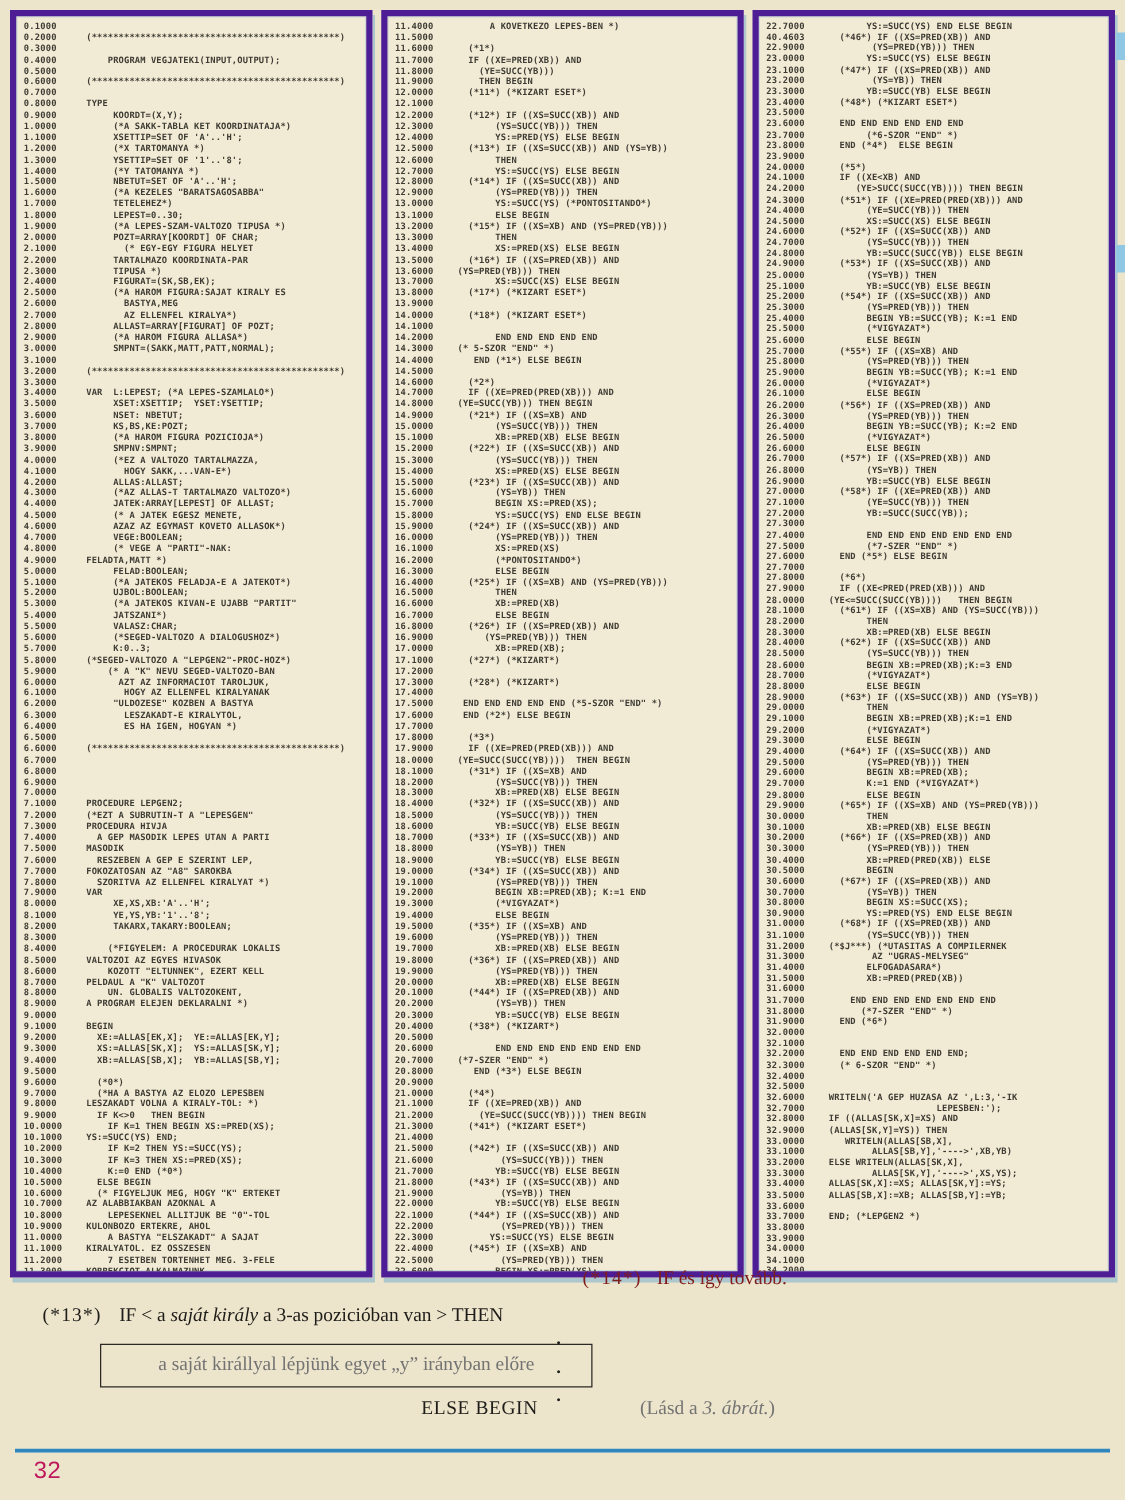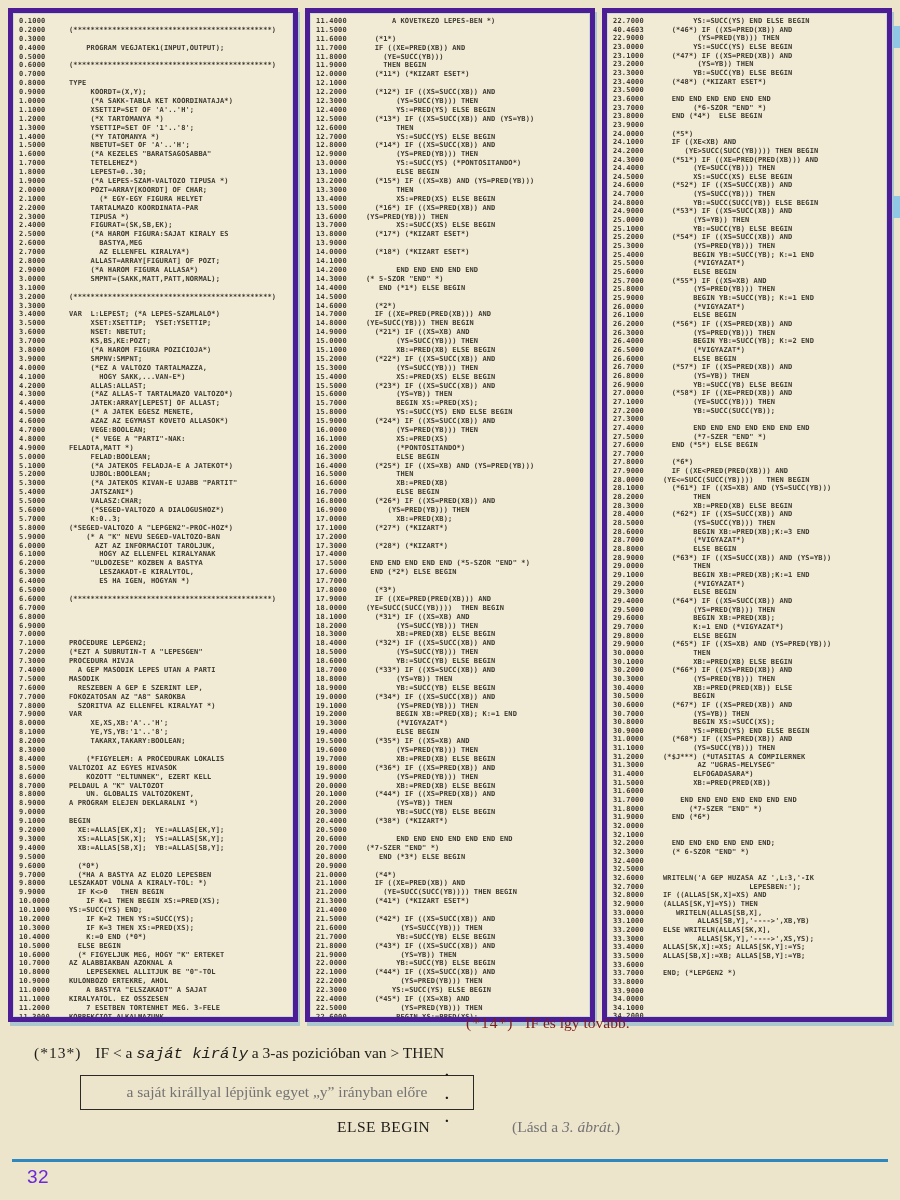--- a/index.html
+++ b/index.html
@@ -36,21 +36,21 @@
   }
   .cd{
     flex:1;
     font-family:"DejaVu Sans Mono", monospace;
     font-size:7px;font-weight:bold;color:#3d3b33;
     white-space:pre;letter-spacing:.1px;
   }
   
   .note13{position:absolute;left:34px;top:1044px;font-size:15.5px;color:#1d1c18;}
   .note13 .lbl{margin-right:14px;letter-spacing:1px;}
-  .note13 .it{font-style:italic;font-family:Liberation Mono, monospace;}
+  .note13 .it{font-style:italic;}
   .note13-box{
     position:absolute;left:80px;top:1075px;width:372px;
     border:1.5px solid #2a2925;background:transparent;
     padding:7px 10px 8px 10px;text-align:center;
     font-size:15.5px;color:#737373;
   }
   .else-begin{position:absolute;left:337px;top:1118px;font-size:15.5px;color:#1d1c18;letter-spacing:.5px;}
   .note14{position:absolute;left:466px;top:1014px;font-size:15.5px;color:#7f1d1d;}
   .note14 .lbl{margin-right:12px;letter-spacing:1px;}
   .dots-col{
@@ -58,21 +58,21 @@
     display:flex;flex-direction:column;justify-content:space-between;
     font-size:15px;font-weight:bold;color:#1d1c18;line-height:10px;
   }
   .see-ref{position:absolute;left:512px;top:1118px;font-size:15.5px;color:#737373;}
   .see-ref .it{font-style:italic;}
   
   .footer-rule{position:absolute;left:12px;top:1159px;width:876px;height:3px;background:#2f87bf;}
   .page-number{
     position:absolute;left:27px;top:1166px;
     font-family:"Liberation Sans", sans-serif;
-    font-size:19px;color:#6d28d9;letter-spacing:.5px;
+    font-size:19px;color:#be185d;letter-spacing:.5px;
   }
   
   .edge-tab{position:absolute;right:0;width:7px;height:22px;background:#8fc7e4;}
   .edge-tab.t1{top:26px;}
   .edge-tab.t2{top:196px;}
 </style>
 </head>
 <body>
 
 <div class="page">

